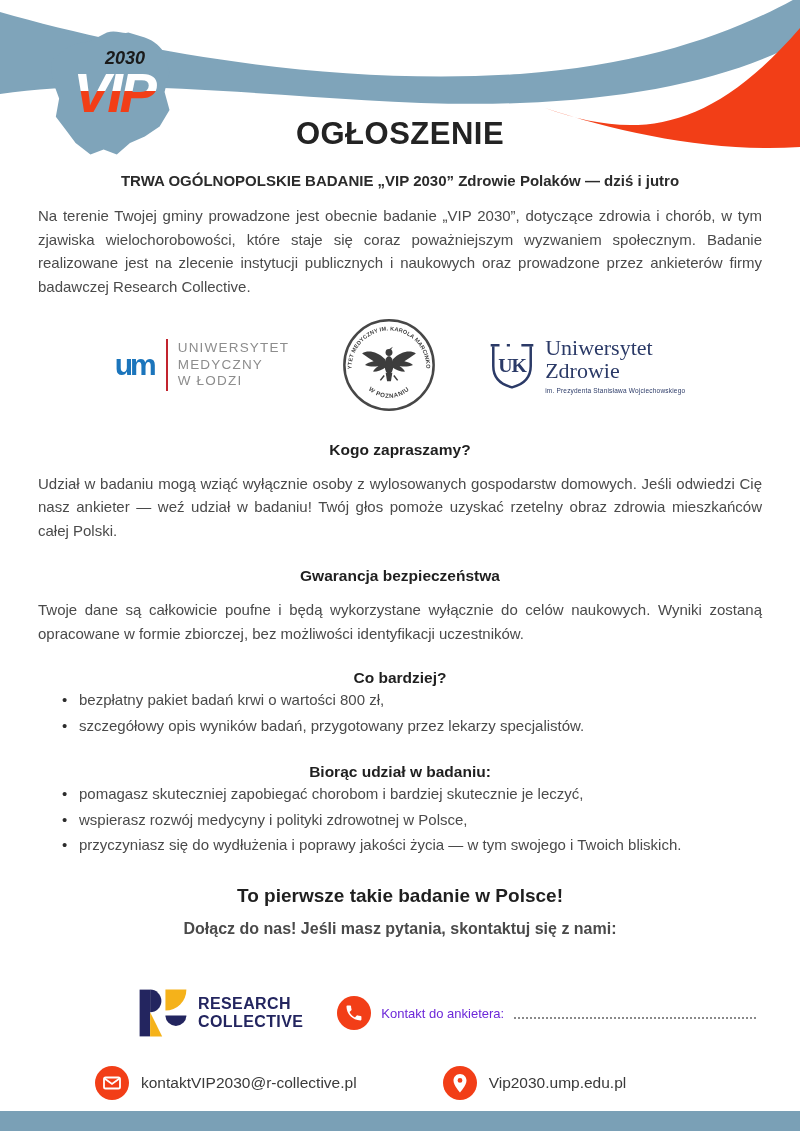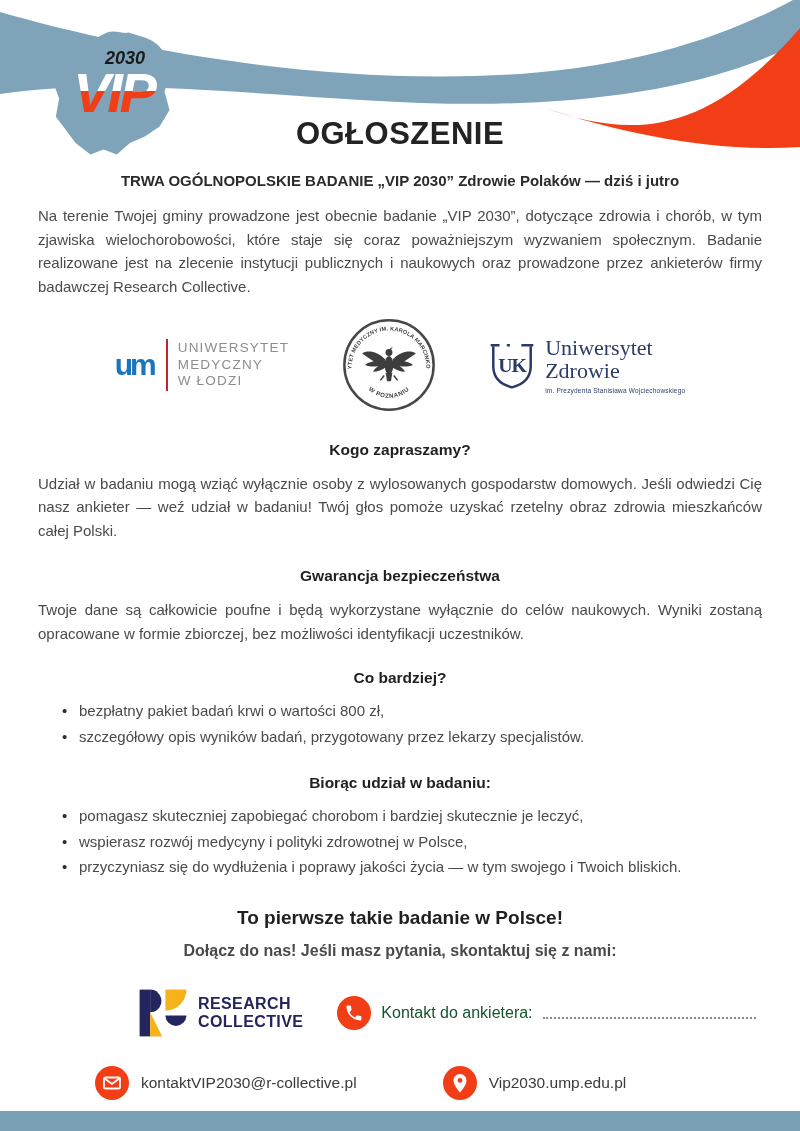--- a/index.html
+++ b/index.html
@@ -20,21 +20,21 @@
   }
   .subtitle {
     position:absolute; top:172px; left:0; width:100%;
     text-align:center; font-size:15px; font-weight:700; color:#2b2b2b;
   }
   
   .body { position:absolute; top:204px; left:0; width:800px; padding:0 38px; }
   p.par { font-size:15px; line-height:1.58; text-align:justify; color:#4a4a4a; }
   .sec-title { margin-top:24px; text-align:center; font-size:15.5px; font-weight:700; color:#1f1f1f; }
   .sec-body { margin-top:13px; }
-  ul.blist { margin-top:11px; list-style:none; padding-left:24px; }
+  ul.blist { list-style:none; padding-left:24px; }
   ul.blist li {
     position:relative; padding-left:17px; font-size:15px; line-height:1.72; color:#4a4a4a;
   }
   ul.blist li::before {
     content:"•"; position:absolute; left:0; top:0; color:#2d2d2d; font-size:15px;
   }
   
   .logos { margin-top:14px; height:104px; display:flex; align-items:center; justify-content:center; gap:52px; }
   .um-logo { display:flex; align-items:center; }
   .um-mark { font-size:30px; font-weight:800; letter-spacing:-3px; color:#1B75BC; line-height:0.9; padding-right:12px; }
@@ -48,21 +48,21 @@
   .closing-head { margin-top:27px; text-align:center; font-size:19px; font-weight:700; color:#1f1f1f; }
   .closing-cta  { margin-top:13px; text-align:center; font-size:16px; color:#4a4a4a;font-weight:bold; }
   
   .contact-row {
     position:absolute; top:988px; left:38px; right:44px;
     display:flex; align-items:center;
   }
   .rc-logo { margin-left:100px; display:flex; align-items:center; gap:10px; }
   .rc-text { color:#23255F; font-weight:800; font-size:16px; letter-spacing:0.4px; line-height:1.12; }
   .phone-wrap { margin-left:34px; display:flex; align-items:center; gap:10px; flex:1; }
-  .contact-label { font-size:16px; color:#14532d; white-space:nowrap; }
+  .contact-label { font-size:13px; color:#6d28d9; white-space:nowrap; }
   .dots { flex:1; border-bottom:2px dotted #8a8a8a; height:1px; margin-top:10px; }
   
   .footer-row {
     position:absolute; top:1066px; left:95px; right:38px;
     display:flex; align-items:center; gap:86px;
   }
   .footer-item { display:flex; align-items:center; gap:12px; font-size:15.5px; color:#3a3a3a; }
   .footer-item a { color:#3a3a3a; text-decoration:none; }
   .bottom-bar { position:absolute; bottom:0; left:0; width:800px; height:20px; background:#7AA0B6; }
   .circle-icon { width:34px; height:34px; flex:0 0 auto; }

